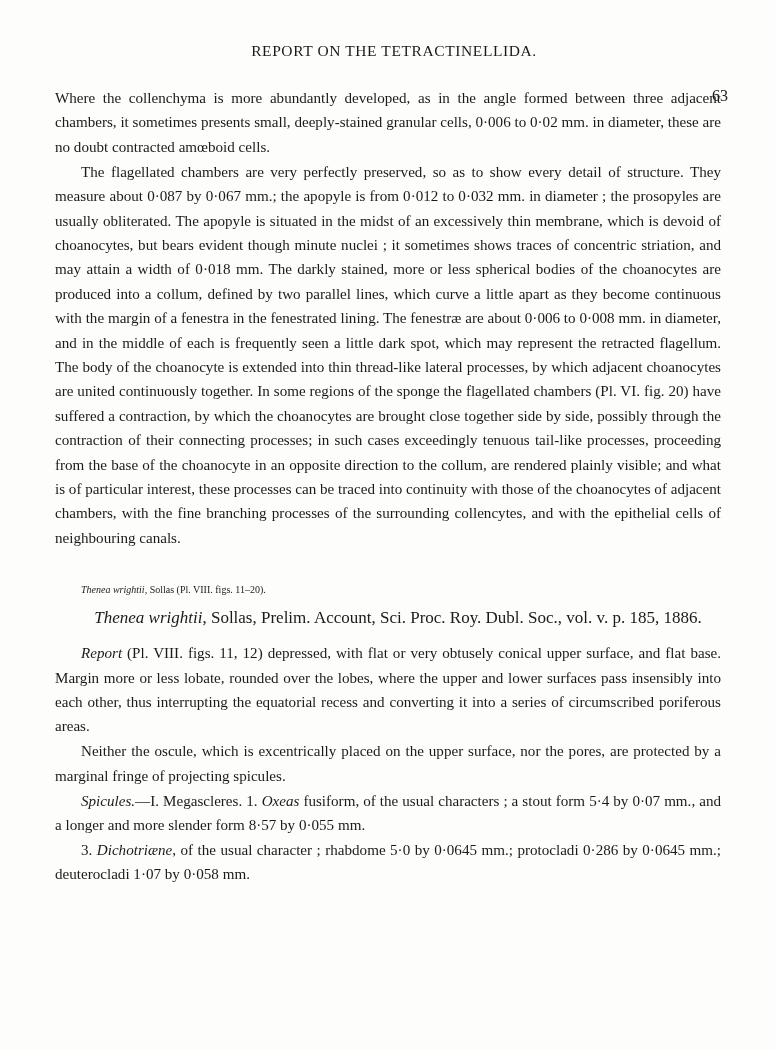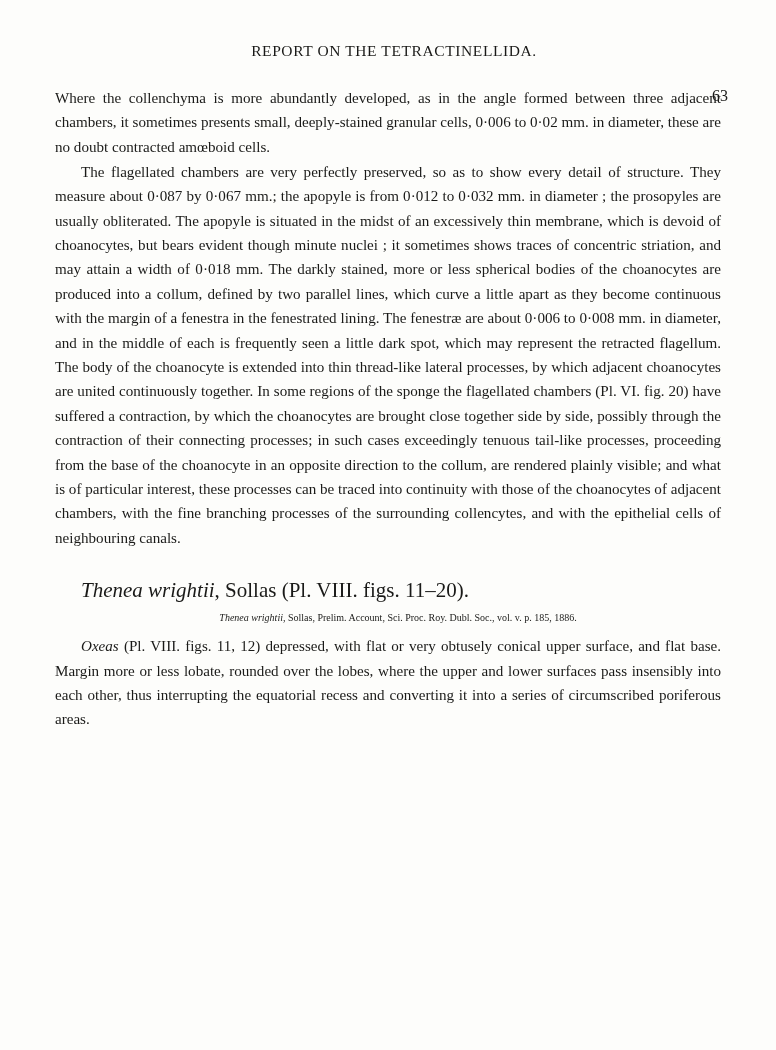--- a/index.html
+++ b/index.html
@@ -62,30 +62,30 @@
     text-justify: inter-word;
     -webkit-hyphens: none;
     hyphens: none;
   }
   p.indent {
     text-indent: 26px;
   }
   .species-heading {
     margin-top: 28px;
     text-indent: 26px;
-    font-size: 21px;
+    font-size: 10px;
     line-height: 24px;
   }
   .species-heading i {
     font-style: italic;
   }
   .citation {
     margin-top: 7px;
-    margin-bottom: 7px;
-    font-size: 10px;
+    margin-bottom: 14px;
+    font-size: 17px;
     line-height: 18px;
     text-align: center;
     padding-left: 30px;
     padding-right: 10px;
   }
   .citation i {
     font-style: italic;
   }
   i, em {
     font-style: italic;
@@ -112,22 +112,29 @@
 
     <div class="species-heading">
       <i>Thenea wrightii</i><span>, Sollas (Pl. VIII. figs. 11–20).</span>
     </div>
 
     <div class="citation">
       <i>Thenea wrightii</i><span>, Sollas, Prelim. Account, Sci. Proc. Roy. Dubl. Soc., vol. v. p. 185, 1886.</span>
     </div>
 
     <p class="indent">
-      <i class="sp-label">Oxeas</i><span> (Pl. VIII. figs. 11, 12) depressed, with flat or very obtusely conical upper surface, and flat base.   Margin more or less lobate, rounded over the lobes, where the upper and lower surfaces pass insensibly into each other, thus interrupting the equatorial recess and converting it into a series of circumscribed poriferous areas.</span>
+      <i class="sp-label">Report</i><span> (Pl. VIII. figs. 11, 12) depressed, with flat or very obtusely conical upper surface, and flat base.   Margin more or less lobate, rounded over the lobes, where the upper and lower surfaces pass insensibly into each other, thus interrupting the equatorial recess and converting it into a series of circumscribed poriferous areas.</span>
+    </p>
+
+    <p class="indent">Neither the oscule, which is excentrically placed on the upper surface, nor the pores, are protected by a marginal fringe of projecting spicules.</p>
+
+
+    <p class="indent">
+      <i class="sp-label">Spicules.</i><span>—I. Megascleres.   1. </span><i>Oxeas</i><span> fusiform, of the usual characters ; a stout form 5·4 by 0·07 mm., and a longer and more slender form 8·57 by 0·055 mm.</span>
     </p>
 
 
-
-
-
+    <p class="indent">
+      <span>3. </span><i>Dichotriæne</i><span>, of the usual character ; rhabdome 5·0 by 0·0645 mm.; protocladi 0·286 by 0·0645 mm.; deuterocladi 1·07 by 0·058 mm.</span>
+    </p>
 
   </div>
 </div>
 
 </body></html>

